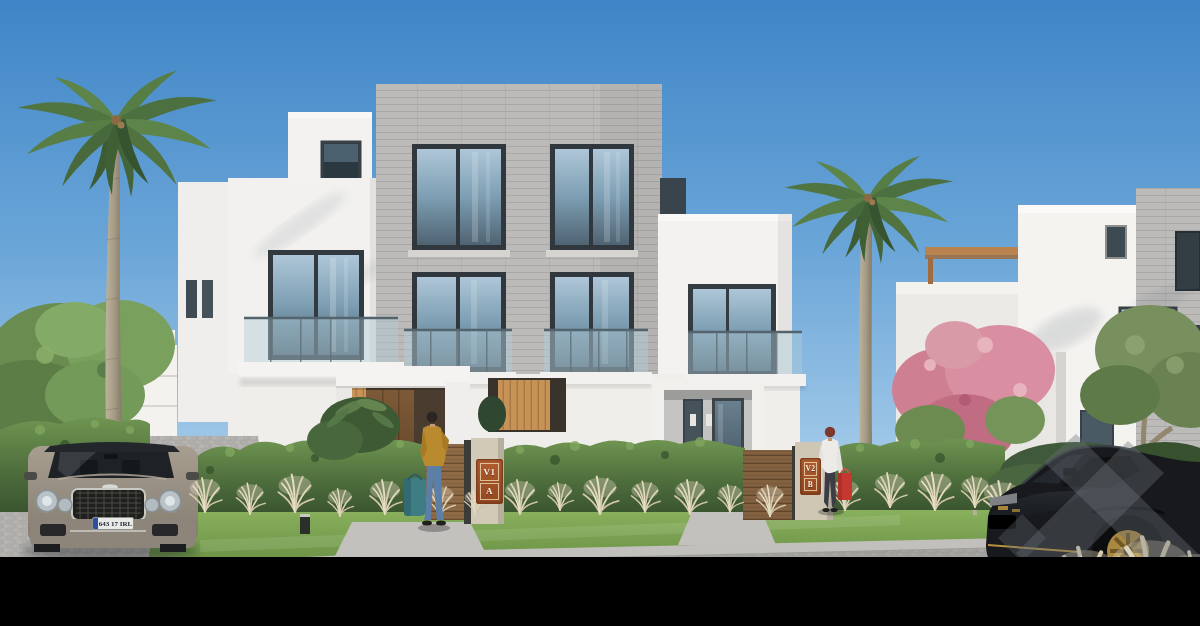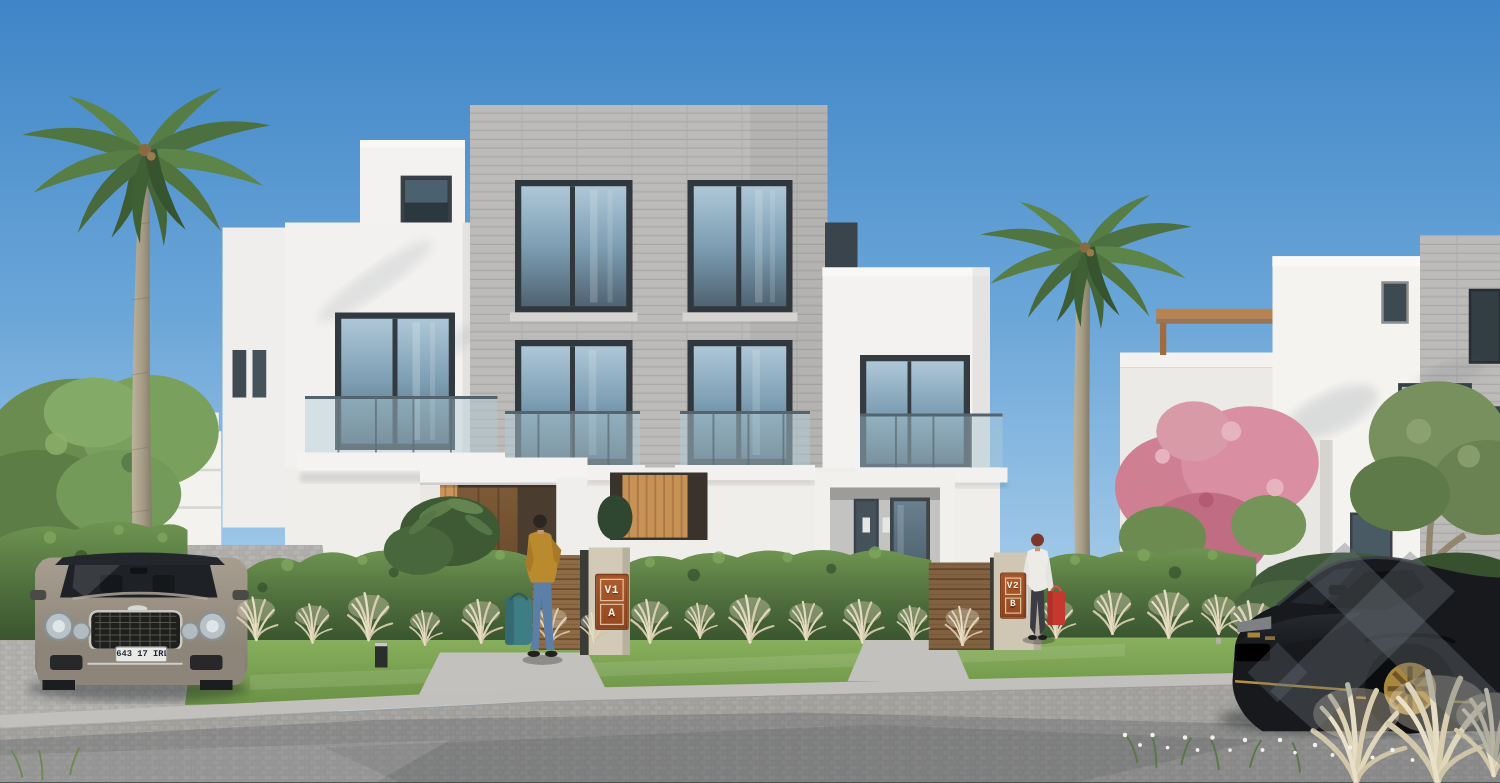--- a/index.html
+++ b/index.html
@@ -1,17 +1,17 @@
 <!DOCTYPE html>
 <html><head>
 <meta charset="utf-8">
 <style>
   html,body{margin:0;padding:0;background:#000;}
-  .scene{position:relative;width:1200px;height:626px;overflow:hidden;
-         font-family:Liberation Mono, monospace;}
+  .scene{position:relative;width:1200px;height:557px;overflow:hidden;
+         font-family:Liberation Serif, serif;}
   .scene svg{position:absolute;left:0;top:0;}
   .overlay{position:absolute;box-sizing:border-box;}
   
   .plaque{display:flex;flex-direction:column;gap:2px;padding:3px;
           background:linear-gradient(#b05c2e,#94471f);
           border:1px solid #7e3d1c;border-radius:2px;
           box-shadow:inset 0 0 3px rgba(0,0,0,.35);}
   .plaque .cell{flex:1;border:1px solid rgba(238,216,182,.8);
           color:#f7f1e6;font-weight:bold;display:flex;align-items:center;
           justify-content:center;letter-spacing:.5px;

